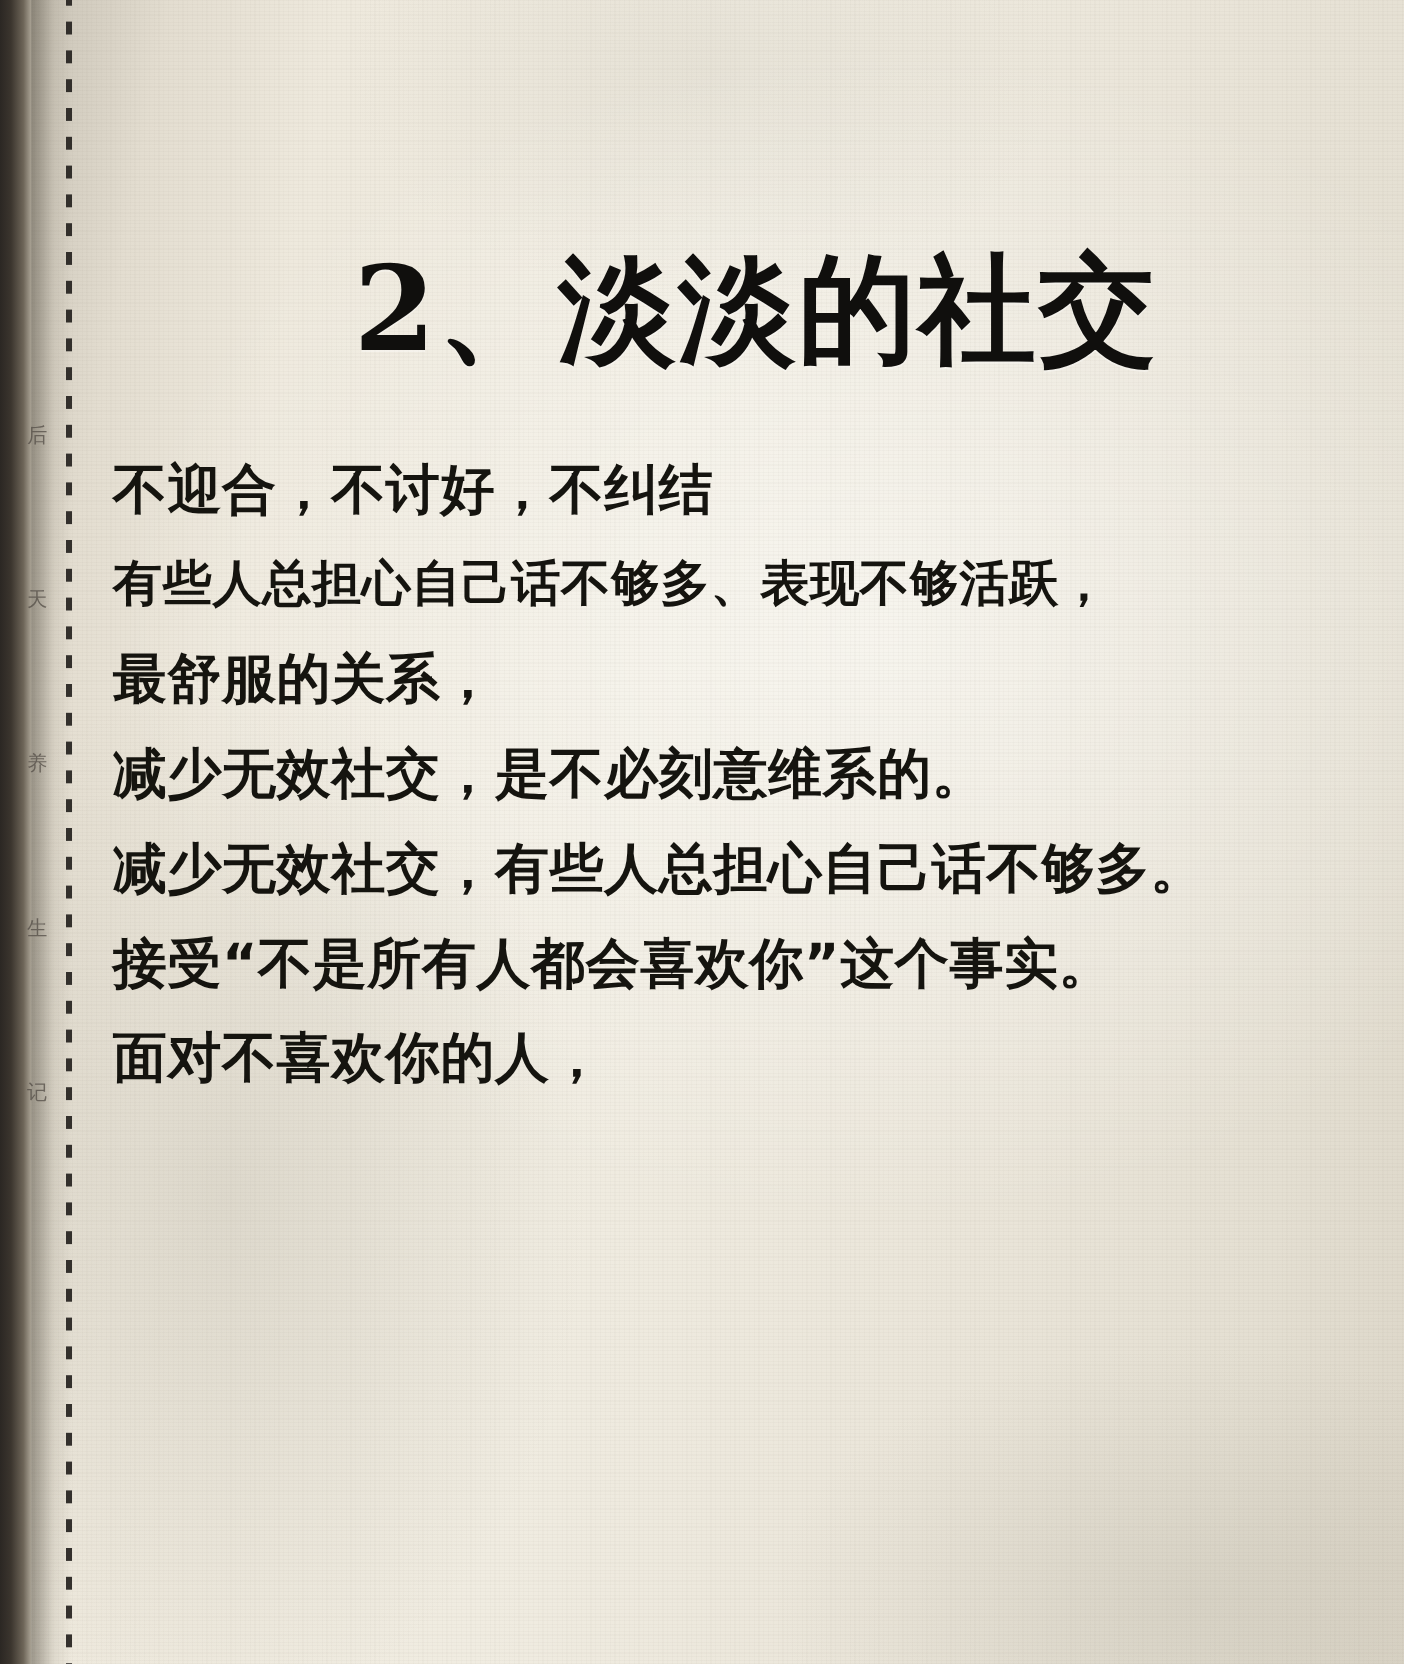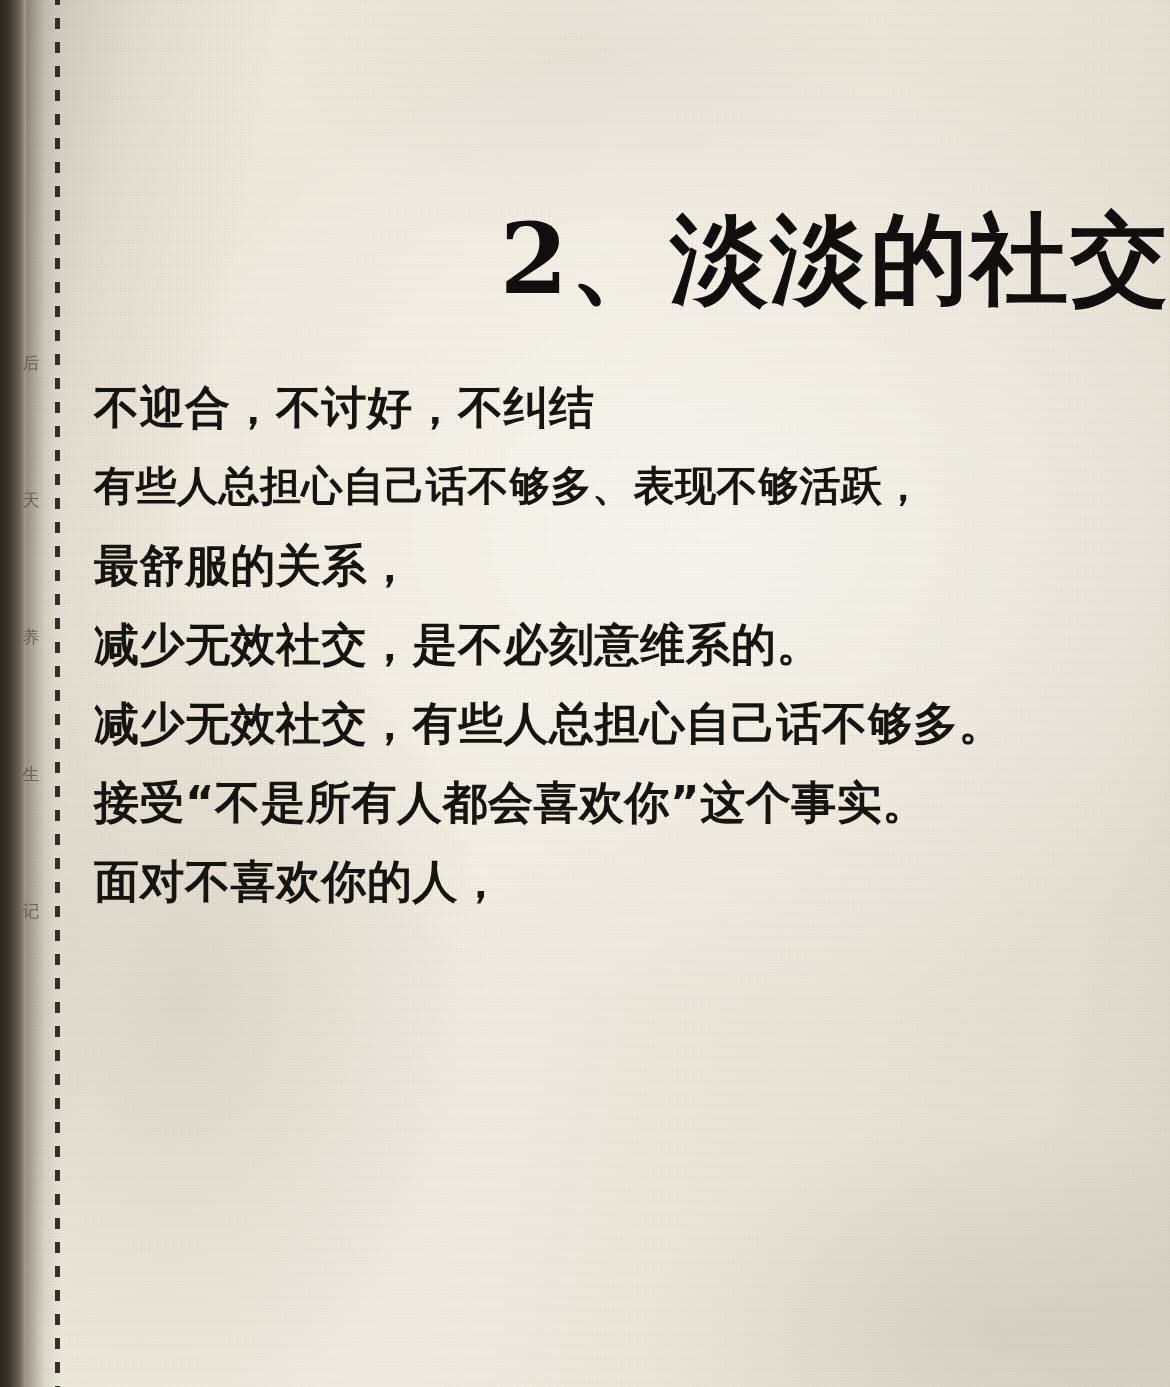--- a/index.html
+++ b/index.html
@@ -91,21 +91,21 @@
     top: 0;
     width: 1080px;
     height: 1387px;
   }
 
   .title {
     position: absolute;
     top: 140px;
     left: 0;
     width: 1080px;
-    text-align: right;
+    text-align: center;
     font-family: "DejaVu Serif", "Liberation Serif", serif;
     font-weight: 700;
     font-size: 98px;
     line-height: 1.08;
     color: #100f0d;
     letter-spacing: 2px;
     text-shadow: 0 1px 0 rgba(255,255,255,0.35);
   }
 
   .body-block {

